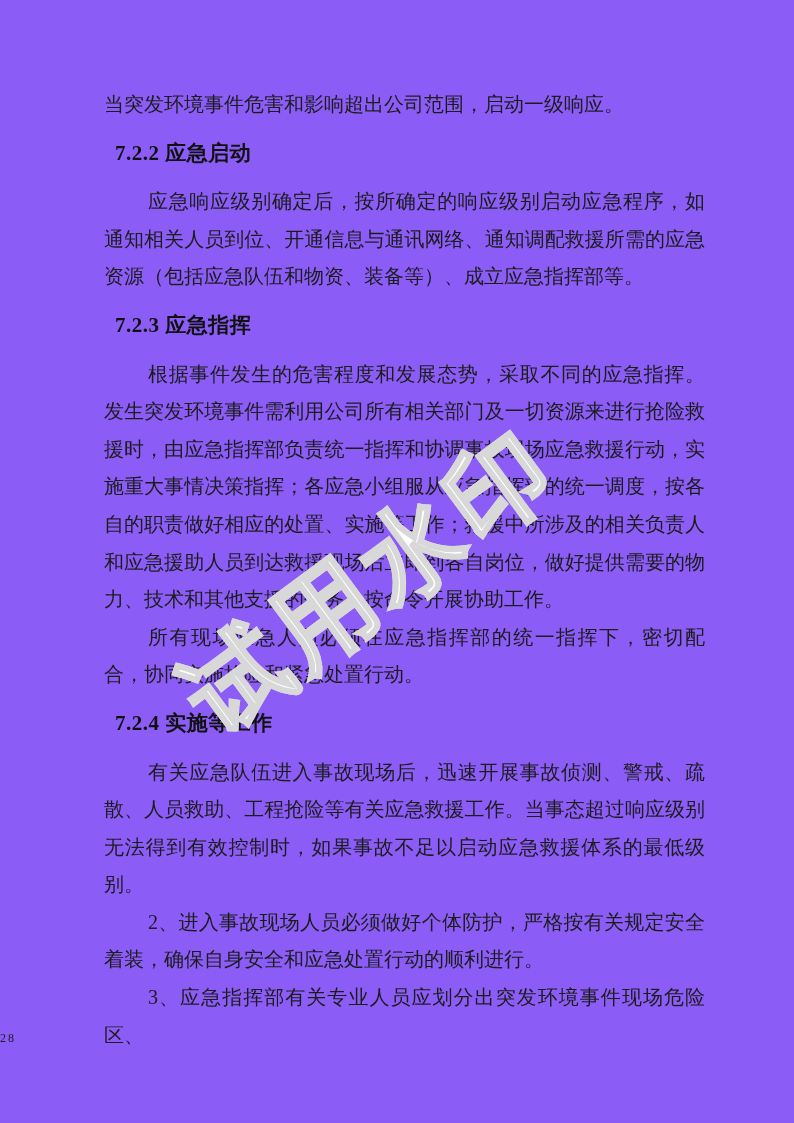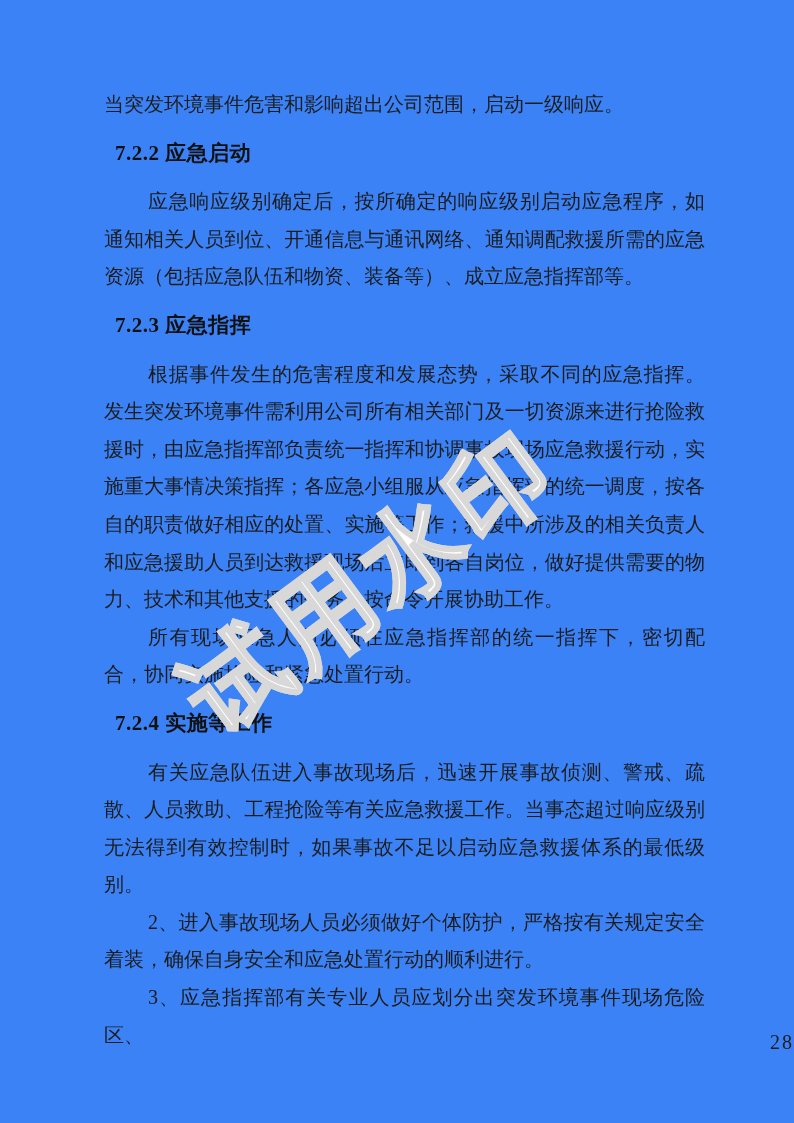--- a/index.html
+++ b/index.html
@@ -7,21 +7,21 @@
     width: 794px;
     height: 1123px;
     background: #ffffff;
     position: relative;
     overflow: hidden;
     font-family: "Liberation Serif", serif;
   }
   .page {
     position: absolute;
     inset: 0;
-    background: #3b82f6;
+    background: #8b5cf6;
   }
   .text-block {
     position: absolute;
     left: 104px;
     top: 86px;
     width: 601px;
     font-size: 20px;
     line-height: 37.6px;
     color: #1c1c1c;
     text-align: justify;
@@ -64,22 +64,22 @@
       1px -1px 0 #e2e2e2,
       -1px 1px 0 #e2e2e2;
     z-index: 3;
     pointer-events: none;
   }
   .page-number {
     position: absolute;
     top: 1031px;
     left: 0;
     width: 100%;
-    text-align: right;
-    font-size: 20px;
+    text-align: left;
+    font-size: 12px;
     letter-spacing: 2px;
     color: #1c1c1c;
     z-index: 1;
   }
 </style>
 </head>
 <body>
 
 <div class="page">
 

